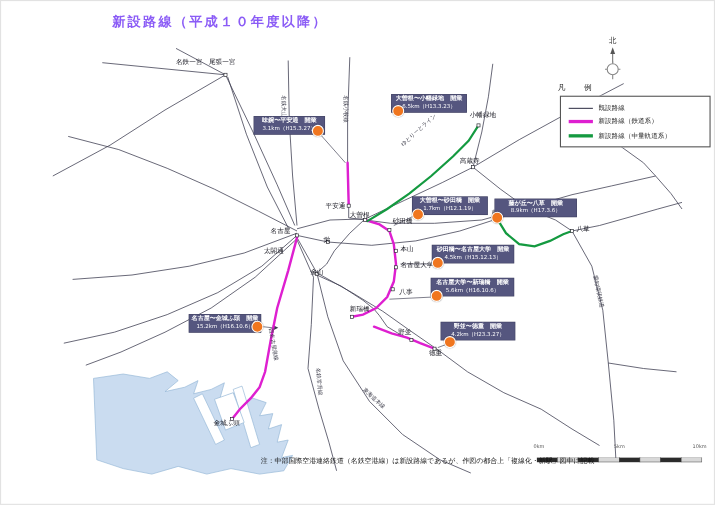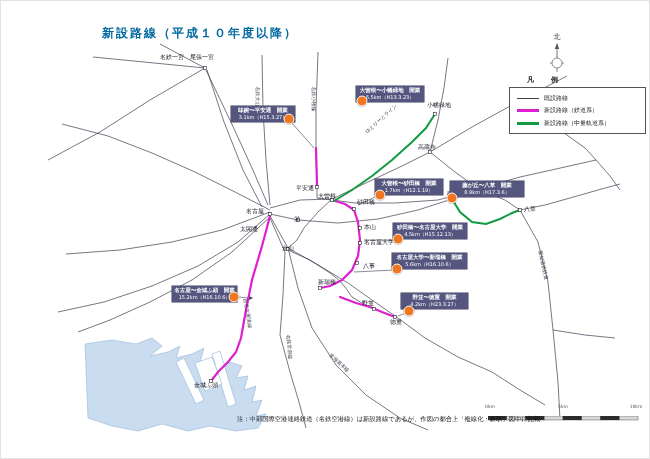--- a/index.html
+++ b/index.html
@@ -1,35 +1,35 @@
 <!DOCTYPE html>
 <html><head>
 <meta charset="utf-8">
 <style>
   html,body{margin:0;padding:0;}
   body{width:650px;height:459px;background:#ffffff;position:relative;overflow:hidden;
        font-family:"DejaVu Sans","Liberation Sans",sans-serif;}
   #page-frame{position:absolute;inset:0;border:1px solid #e2e2e2;}
-  #title{position:absolute;left:102px;top:25px;font-size:12px;font-weight:bold;
-         letter-spacing:2px;color:#0369a1;}
+  #title{position:absolute;left:102px;top:12px;font-size:12px;font-weight:bold;
+         letter-spacing:2px;color:#8b5cf6;}
   #map-svg{position:absolute;left:0;top:0;}
   .station{position:absolute;font-size:6px;color:#14141e;white-space:nowrap;
            transform:translate(0,-50%);line-height:1;}
   .linelabel{position:absolute;font-size:5px;color:#3a3a48;white-space:nowrap;
              transform-origin:left center;line-height:1;}
   .abox{position:absolute;color:#fff;text-align:center;padding:1px 2px;line-height:1.35;
         box-shadow:0 0 0 0.5px #3c3d5e;}
   .abox .l1{display:block;font-size:5.5px;font-weight:bold;white-space:nowrap;}
   .abox .l2{display:block;font-size:5px;white-space:nowrap;}
   .omark{position:absolute;width:9px;height:9px;border-radius:50%;
          border:1px solid #fff;box-shadow:0 0 1px rgba(0,0,0,.5);
          transform:translate(-50%,-50%);}
   #north{position:absolute;left:542px;top:34px;width:30px;text-align:center;}
   #north .n-label{font-size:7px;color:#333;line-height:1;}
-  #legend-title{position:absolute;left:527px;top:75px;font-size:7px;letter-spacing:5px;color:#222;font-weight:bold;}
+  #legend-title{position:absolute;left:507px;top:75px;font-size:7px;letter-spacing:5px;color:#222;}
   #legend-box{position:absolute;left:509px;top:87px;width:137px;height:47px;
               border:1px solid #555;background:#fff;display:flex;flex-direction:column;
               justify-content:space-evenly;padding:2px 0;box-sizing:border-box;}
   .legend-row{display:flex;align-items:center;gap:5px;padding-left:7px;}
   .legend-swatch{width:22px;flex:0 0 22px;}
   .legend-label{font-size:6px;color:#222;white-space:nowrap;}
   #note{position:absolute;left:237px;top:415px;font-size:6.3px;color:#111;white-space:nowrap;}
   #scalebar{position:absolute;left:488px;top:404px;}
   .sb-label{position:absolute;top:0;font-size:4.5px;color:#555;transform:translateX(-50%);}
   #sb-svg{position:absolute;top:12px;left:0;}

